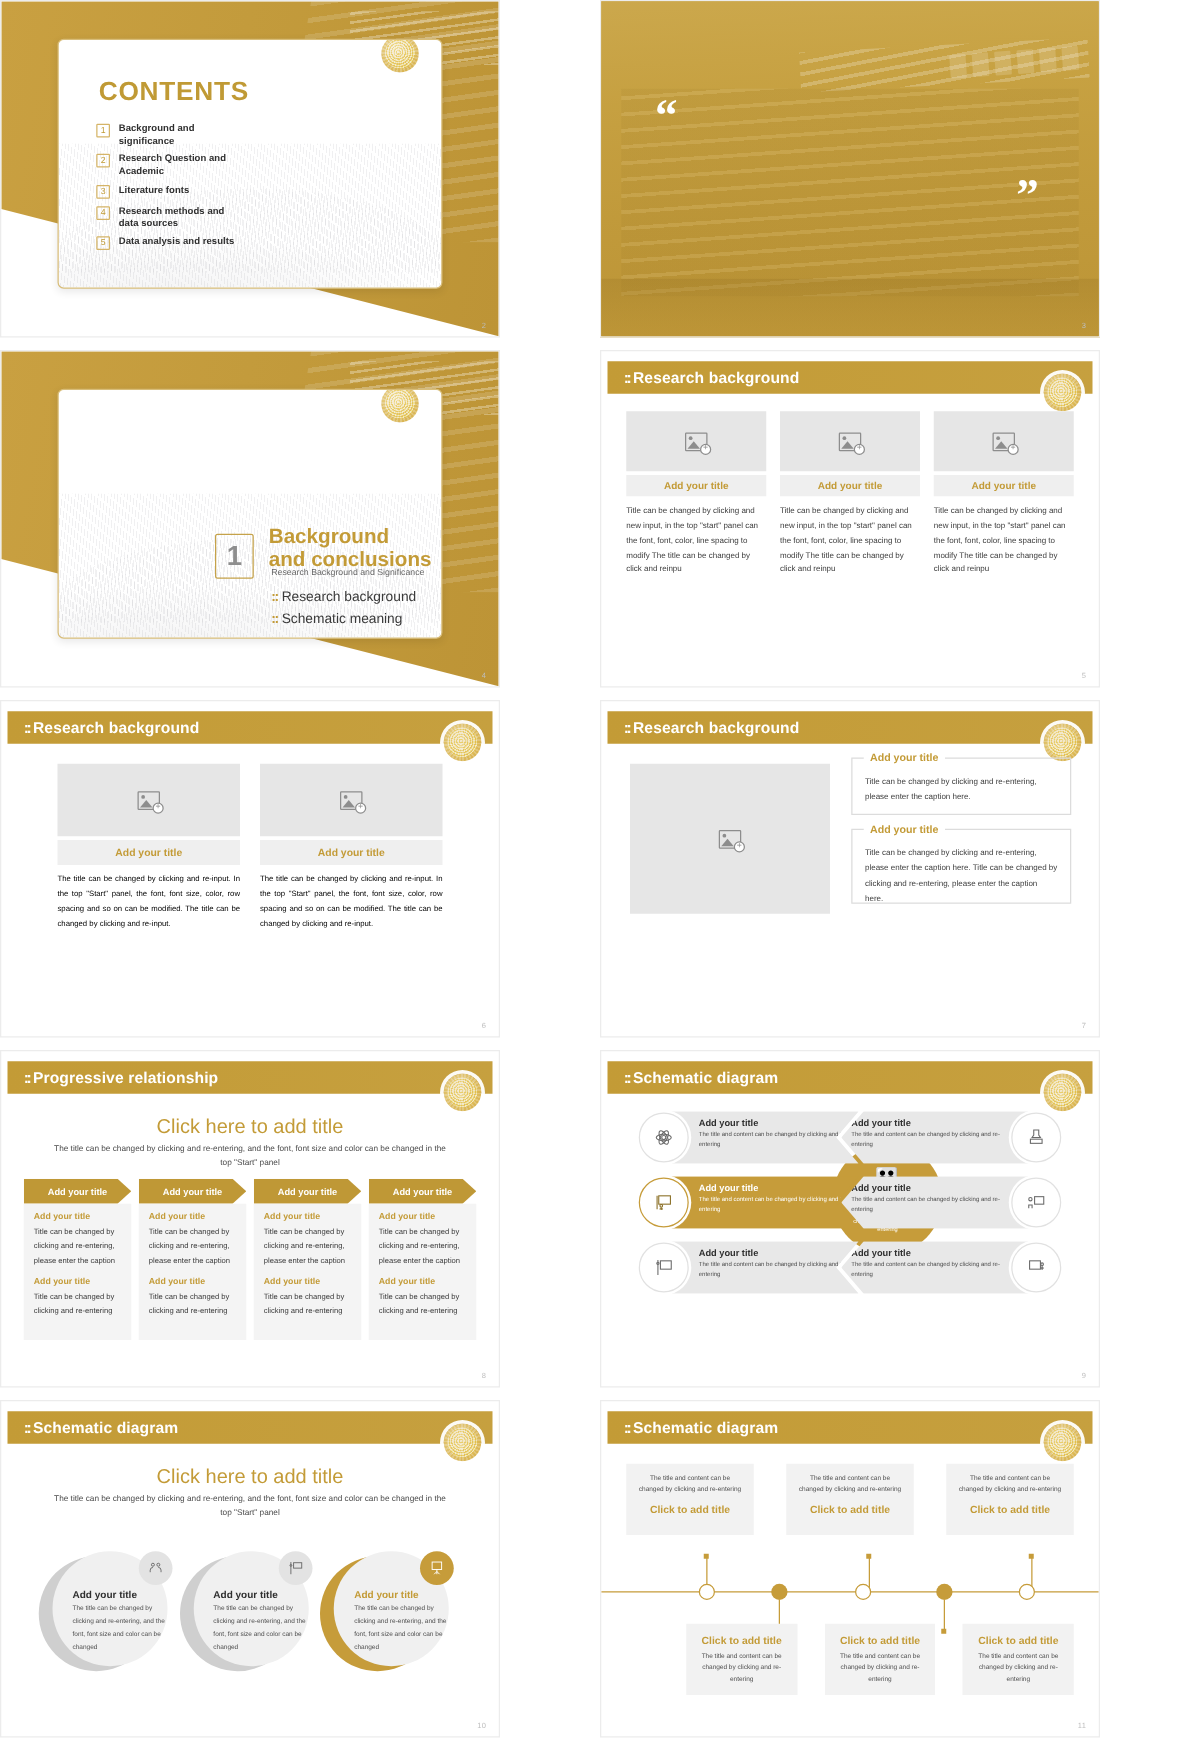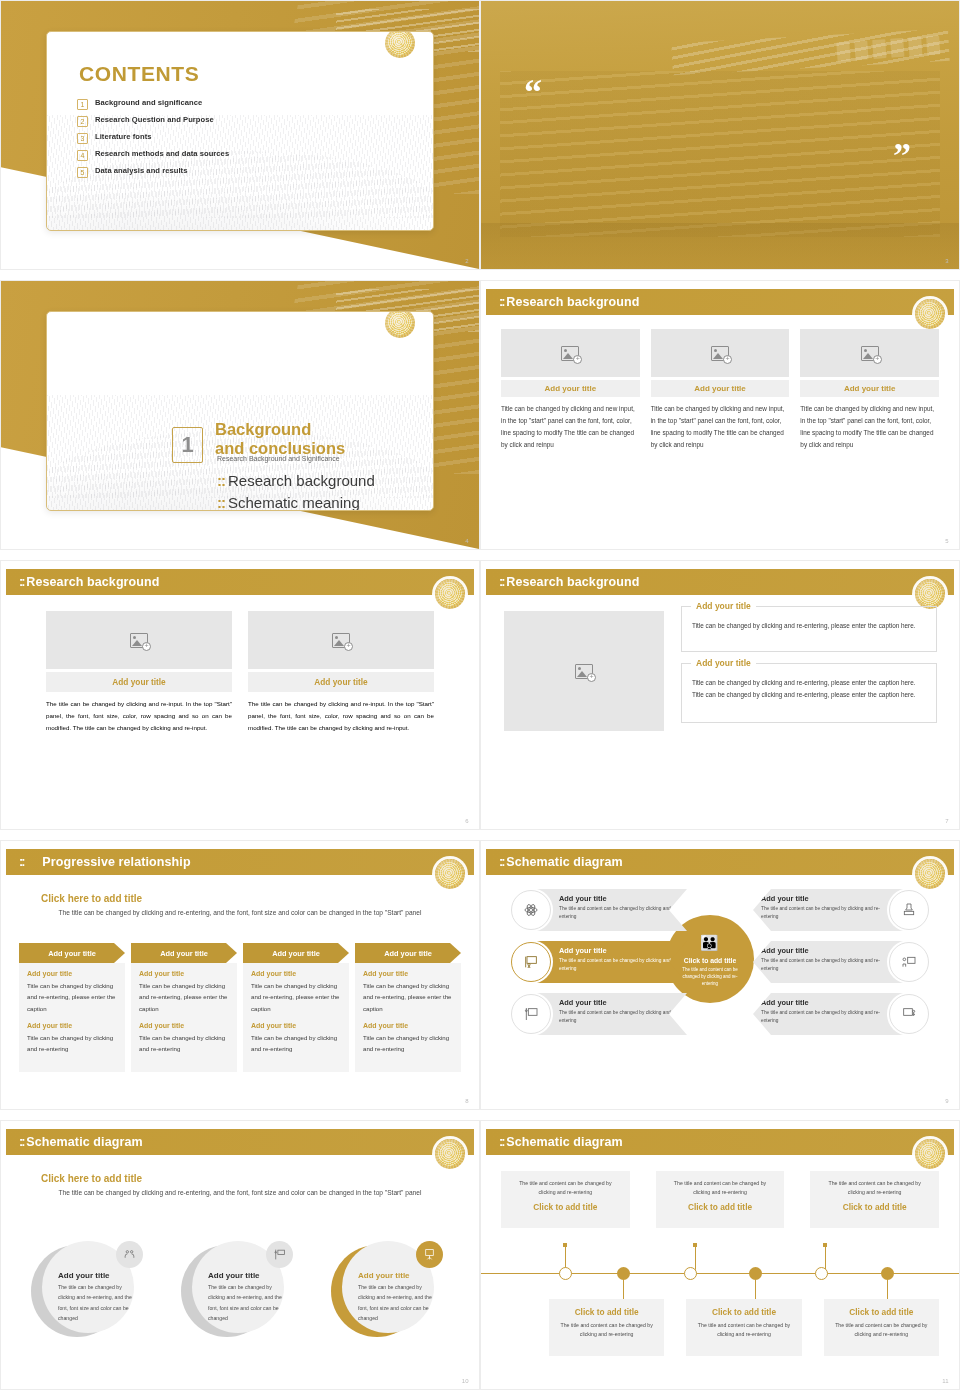--- a/index.html
+++ b/index.html
@@ -10,21 +10,21 @@
     overflow: hidden;
   }
   .deck {
     width: 960px; height: 1400px;
     display: grid;
     grid-template-columns: 480px 480px;
     grid-template-rows: repeat(5, 280px);
   }
   .slide {
     position: relative;
-    width: 480px; height: 270px;
+    width: 400px; height: 270px;
     background: #fff;
     overflow: hidden;
     border: 1px solid #ececec;
   }
   .slide .pagenum {
     position: absolute; right: 10px; bottom: 5px;
     font-size: 6px; color: #bdbdbd; letter-spacing: .3px;
   }
 
   
@@ -136,21 +136,21 @@
   
   .sec-num{
     position:absolute; left:125px; top:115px; width:31px; height:36px;
     border:1.4px solid #c5a24a; color:#8e8e8e; font-size:22px; font-weight:bold;
     display:flex; align-items:center; justify-content:center; border-radius:2px;
   }
   .sec-title{ position:absolute; left:168px; top:108px; color:#c39b37;
               font-size:16.5px; font-weight:bold; line-height:1.15; }
   .sec-sub{ position:absolute; left:170px; top:143px; color:#666; font-size:7px; }
   .sec-bullets{ position:absolute; left:170px; top:160px; display:flex; flex-direction:column; gap:5px;}
-  .sec-bullets div{ font-size:15px; color:#3a3a3a; }
+  .sec-bullets div{ font-size:11px; color:#3a3a3a; }
   .cc{ color:#c39b37; font-weight:bold; letter-spacing:-1px; margin-right:3px;}
 
   
   .hdr{
     position:absolute; left:5px; top:8px; right:5px; height:26px;
     background: linear-gradient(90deg,#c39b36,#c6a03f);
     display:flex; align-items:center;
   }
   .hdr-txt{ color:#fff; font-size:12.5px; font-weight:bold; margin-left:14px; letter-spacing:.1px;}
   .hdr-dots{ color:#fff; font-weight:bold; margin-left:13px; margin-right:3px; font-size:12.5px; letter-spacing:-2px;}
@@ -185,21 +185,21 @@
   .s7-img{ position:absolute; left:23px; top:50px; width:160px; height:120px;}
   .s7-right{ position:absolute; left:200px; top:45px; right:22px; display:flex; flex-direction:column; gap:11px;}
   .fieldset{ border:1px solid #dcdcdc; padding:9px 10px 10px; position:relative; }
   .fieldset .lg{ position:absolute; left:9px; top:-6px; background:#fff; padding:0 5px;
                  color:#c39b37; font-size:8.5px; font-weight:bold; }
   .fieldset p{ font-size:6.4px; line-height:1.95; color:#3b3b3b; margin-top:4px;}
   .fs-a{ height:46px;}
   .fs-b{ height:60px;}
 
   
-  .ctr-title{ color:#c39b37; font-size:10px; font-weight:bold; }
+  .ctr-title{ text-align:center; color:#c39b37; font-size:16px; font-weight:normal; }
   .ctr-sub{ text-align:center; color:#4a4a4a; font-size:6.6px; line-height:1.65; margin-top:4px;}
   .s8-row{ position:absolute; left:18px; right:18px; top:102px; display:flex; gap:6px;}
   .s8-card{ flex:1; }
   .s8-chev{
     position:relative; height:20px; background:#bf9836; color:#fff;
     display:flex; align-items:center; justify-content:center;
     font-size:7.4px; font-weight:bold;
     clip-path: polygon(0 0, calc(100% - 11px) 0, 100% 50%, calc(100% - 11px) 100%, 0 100%);
   }
   .s8-body{ background:#f4f4f4; padding:7px 8px 9px; height:109px;}
@@ -281,21 +281,21 @@
       <div class="badge"></div>
       <div class="contents-title">CONTENTS</div>
       <div class="toc">
         <div class="toc-col">
           <div class="toc-item">
             <div class="toc-num">1</div>
             <div class="toc-label">Background and significance</div>
           </div>
           <div class="toc-item">
             <div class="toc-num">2</div>
-            <div class="toc-label">Research Question and Purpose</div>
+            <div class="toc-label">Research Question and Academic</div>
           </div>
           <div class="toc-item">
             <div class="toc-num">3</div>
             <div class="toc-label">Literature fonts</div>
           </div>
           <div class="toc-item">
             <div class="toc-num">4</div>
             <div class="toc-label">Research methods and data sources</div>
           </div>
           <div class="toc-item">
@@ -454,21 +454,21 @@
         <span class="lg">Add your title</span>
         <p>Title can be changed by clicking and re-entering, please enter the caption here. Title can be changed by clicking and re-entering, please enter the caption here.</p>
       </div>
     </div>
     <div class="pagenum">7</div>
   </div>
 
   <div class="slide">
     <div class="hdr">
       <span class="hdr-dots">::</span>
-      <span class="hdr-txt" style="margin-left:16px">Progressive relationship</span>
+      <span class="hdr-txt" style="margin-left:0">Progressive relationship</span>
     </div>
     <div class="badge hdr-badge"></div>
     <div style="position:absolute;left:40px;right:40px;top:52px;">
       <div class="ctr-title">Click here to add title</div>
       <div class="ctr-sub">The title can be changed by clicking and re-entering, and the font, font size and color can be changed in the top "Start" panel</div>
     </div>
     <div class="s8-row">
       <div class="s8-card">
         <div class="s8-chev">Add your title</div>
         <div class="s8-body">

